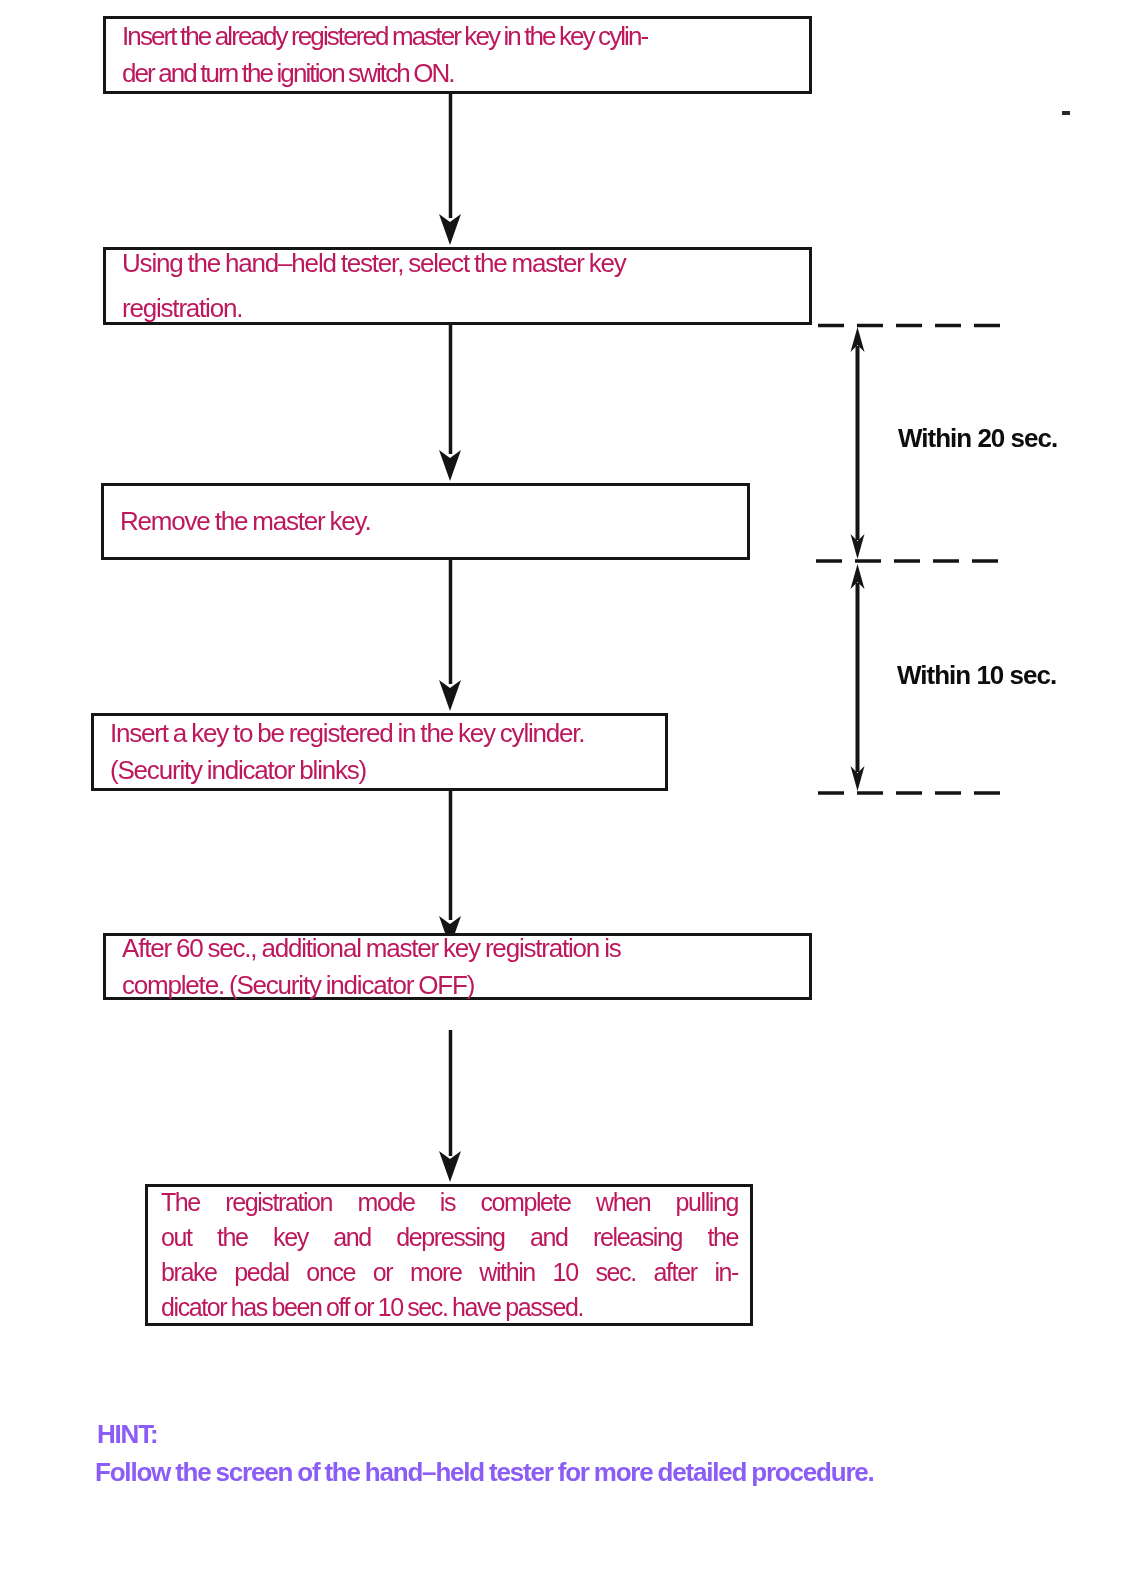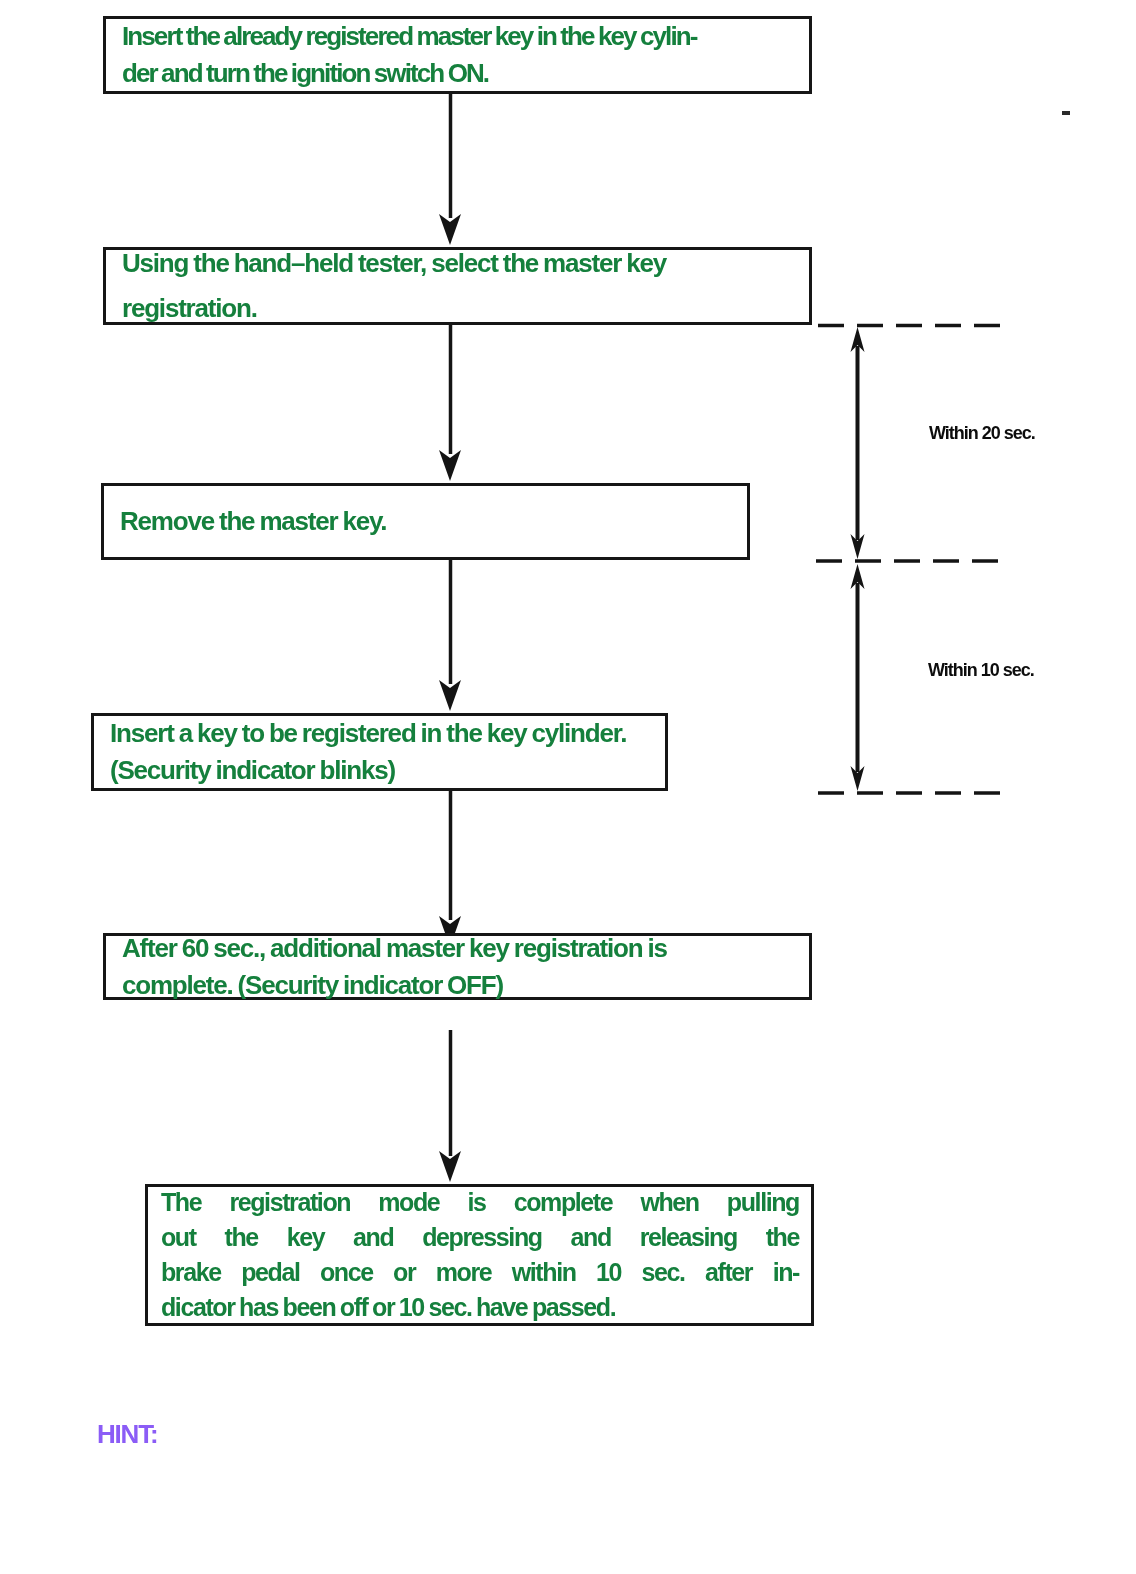--- a/index.html
+++ b/index.html
@@ -27,51 +27,50 @@
     box-sizing: border-box;
     border: 3px solid #161616;
     background: #ffffff;
     display: flex;
     flex-direction: column;
     justify-content: center;
     padding: 2px 10px 2px 16px;
   }
   .flow-box .line {
     font-size: 26px;
-    font-weight: 700;
+    font-weight: 400;
     line-height: 37px;
     letter-spacing: -1.2px;
     word-spacing: -1px;
     white-space: nowrap;
-    color: #15803d;
+    color: #be185d;
   }
   .box-step-1 .line {
     letter-spacing: -1.9px;
   }
   .box-step-6 {
     padding: 2px 12px 2px 13px;
   }
   .box-step-6 .line {
     font-size: 25px;
     line-height: 35px;
     letter-spacing: -1.4px;
     white-space: normal;
   }
   .box-step-6 .line.j {
     text-align: justify;
     text-align-last: justify;
   }
   .timing-label {
     position: absolute;
-    font-size: 18px;
+    font-size: 26px;
     font-weight: 600;
     letter-spacing: -1px;
     white-space: nowrap;
     color: #0d0d0d;
-    margin-left: 31px;
   }
   .hint-label, .hint-text {
     position: absolute;
     font-size: 26px;
     font-weight: 600;
     letter-spacing: -1.2px;
     word-spacing: -1px;
     white-space: nowrap;
     color: #8b5cf6;
   }
@@ -145,27 +144,28 @@
   <div class="flow-box box-step-4" style="left:91px; top:713px; width:577px; height:78px;">
     <div class="line">Insert a key to be registered in the key cylinder.</div>
     <div class="line">(Security indicator blinks)</div>
   </div>
 
   <div class="flow-box box-step-5" style="left:103px; top:933px; width:709px; height:67px;">
     <div class="line">After 60 sec., additional master key registration is</div>
     <div class="line">complete. (Security indicator OFF)</div>
   </div>
 
-  <div class="flow-box box-step-6" style="left:145px; top:1184px; width:669px; height:142px;">
+  <div class="flow-box box-step-6" style="left:145px; top:1184px; width:608px; height:142px;">
     <div class="line j">The registration mode is complete when pulling</div>
     <div class="line j">out the key and depressing and releasing the</div>
     <div class="line j">brake pedal once or more within 10 sec. after in-</div>
     <div class="line">dicator has been off or 10 sec. have passed.</div>
   </div>
 
   <div class="timing-label" style="left:898px; top:423px;">Within 20 sec.</div>
   <div class="timing-label" style="left:897px; top:660px;">Within 10 sec.</div>
 
   <div class="hint-label" style="left:97px; top:1419px;">HINT:</div>
+  <div class="hint-text" style="left:95px; top:1457px;">Follow the screen of the hand–held tester for more detailed procedure.</div>
 
   <div class="artifact-dot"></div>
 
 </div>
 
 </body></html>

